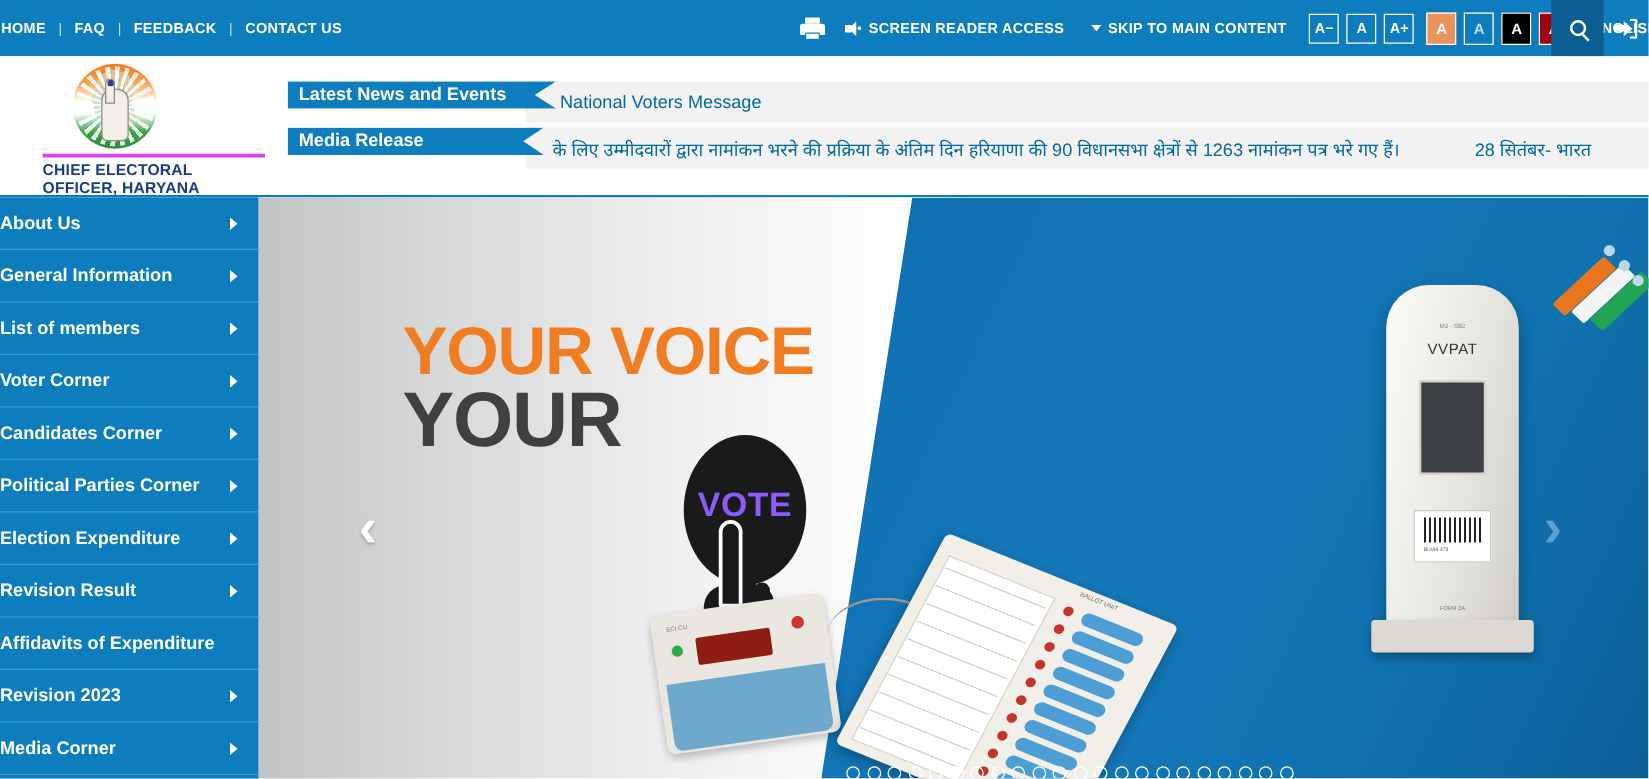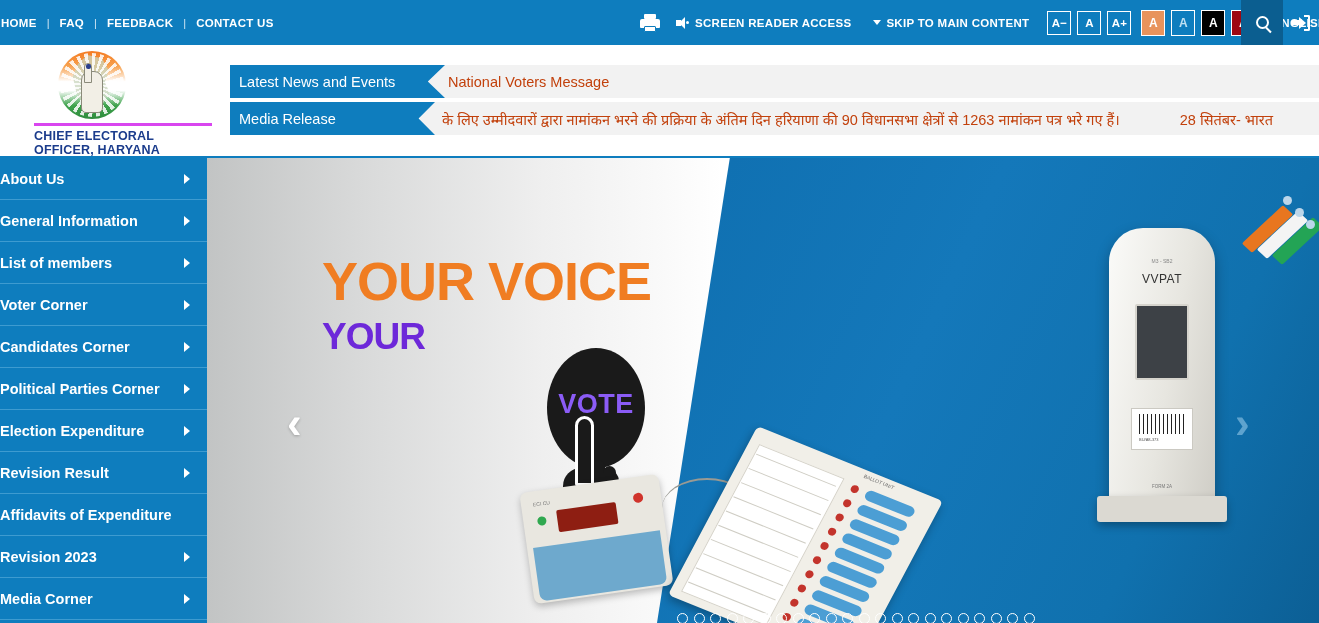--- a/index.html
+++ b/index.html
@@ -113,34 +113,34 @@
   }
   .logo-text {
     position:absolute; left: 12px; top: 72px; width: 178px;
     color:#1B3C8C; font-size: 12.5px; font-weight:bold; line-height: 14px;
     letter-spacing:.2px; border-top:3px solid #d946ef; padding-top:3px;
   }
 
   .ticker-block { position:absolute; left:230px; top:20px; width:1089px; height:76px; }
   .ticker-row { position:relative; height: 33px; margin-bottom: 4px; }
   .ticker-label {
-    position:absolute; left:0; top:0; height:33px; width: 205px;
+    position:absolute; left:0; top:0; height:22px; width: 205px;
     background:#0E7DBE; color:#ffffff;
-    font-size:14.5px; font-weight:normal; display:flex; align-items:center; padding-left:9px;
+    font-size:14.5px; font-weight:bold; display:flex; align-items:center; padding-left:9px;
     clip-path: polygon(0 0, 100% 0, 92% 50%, 100% 100%, 0 100%);
     cursor:pointer;
   }
   .ticker-label.wide { width: 215px; }
   .ticker-track {
     position:absolute; left: 190px; top:0; right:0; height:33px;
     background:#F2F2F2; overflow:hidden;
     display:flex; align-items:center;
   }
   .ticker-inner { display:flex; align-items:center; white-space:nowrap; padding-left: 28px; gap: 70px; }
-  .tk-item { font-size:14.5px; color:#c2410c; display:flex; align-items:center; gap:6px; cursor:pointer; }
+  .tk-item { font-size:14.5px; color:#0369a1; display:flex; align-items:center; gap:6px; cursor:pointer; }
   .tk-item.hi { color:#2a2a2a; }
   .new-badge {
     display:inline-block; width:22px; height:13px; background:#E8192C; color:#fff;
     font-size:7px; font-weight:bold; line-height:13px; text-align:center;
     clip-path: polygon(0% 50%, 8% 20%, 25% 35%, 30% 0%, 50% 25%, 70% 0%, 75% 35%, 92% 20%, 100% 50%, 92% 80%, 75% 65%, 70% 100%, 50% 75%, 30% 100%, 25% 65%, 8% 80%);
   }
   .tk-hi { font-size:14.5px; }
 
   
   .sidebar {
@@ -164,21 +164,21 @@
     position:absolute; left:0; top:0; width: 560px; height:465px;
     background: linear-gradient(90deg, #c2c4c4 0%, #d9dada 28%, #efefef 60%, #ffffff 92%);
   }
   .banner-right {
     position:absolute; left: 450px; top:0; width: 662px; height:465px;
     background: linear-gradient(115deg, #0F6FB0 0%, #1478BA 40%, #1071AE 75%, #0C5F95 100%);
     clip-path: polygon(11% 0, 100% 0, 100% 100%, 0% 100%);
   }
   .slogan { position:absolute; left: 115px; top: 95px; width: 360px; }
   .slogan .l1 { font-size: 54px; font-weight: bold; color:#F07D22; letter-spacing:-1px; line-height:56px; }
-  .slogan .l2 { font-size: 37px; font-weight: bold; color:#6d28d9; letter-spacing:-1px; line-height:56px; }
+  .slogan .l2 { font-size: 62px; font-weight: bold; color:#404040; letter-spacing:-1px; line-height:56px; }
   .vote-oval {
     position:absolute; left: 340px; top: 190px; width: 98px; height: 120px;
     background:#1A1A1A; border-radius: 50% / 50%;
     display:flex; align-items:center; justify-content:center;
   }
   .vote-oval span { color:#8b5cf6; font-size: 27px; font-weight:bold; letter-spacing:.5px; margin-top:-8px;}
   .hand-cursor { position:absolute; left: 348px; top: 258px; width: 74px; height: 118px; }
   .hand-cursor .palm {
     position:absolute; left: 8px; top: 52px; width: 56px; height: 66px; background:#1A1A1A;
     border-radius: 18px 14px 10px 22px;

